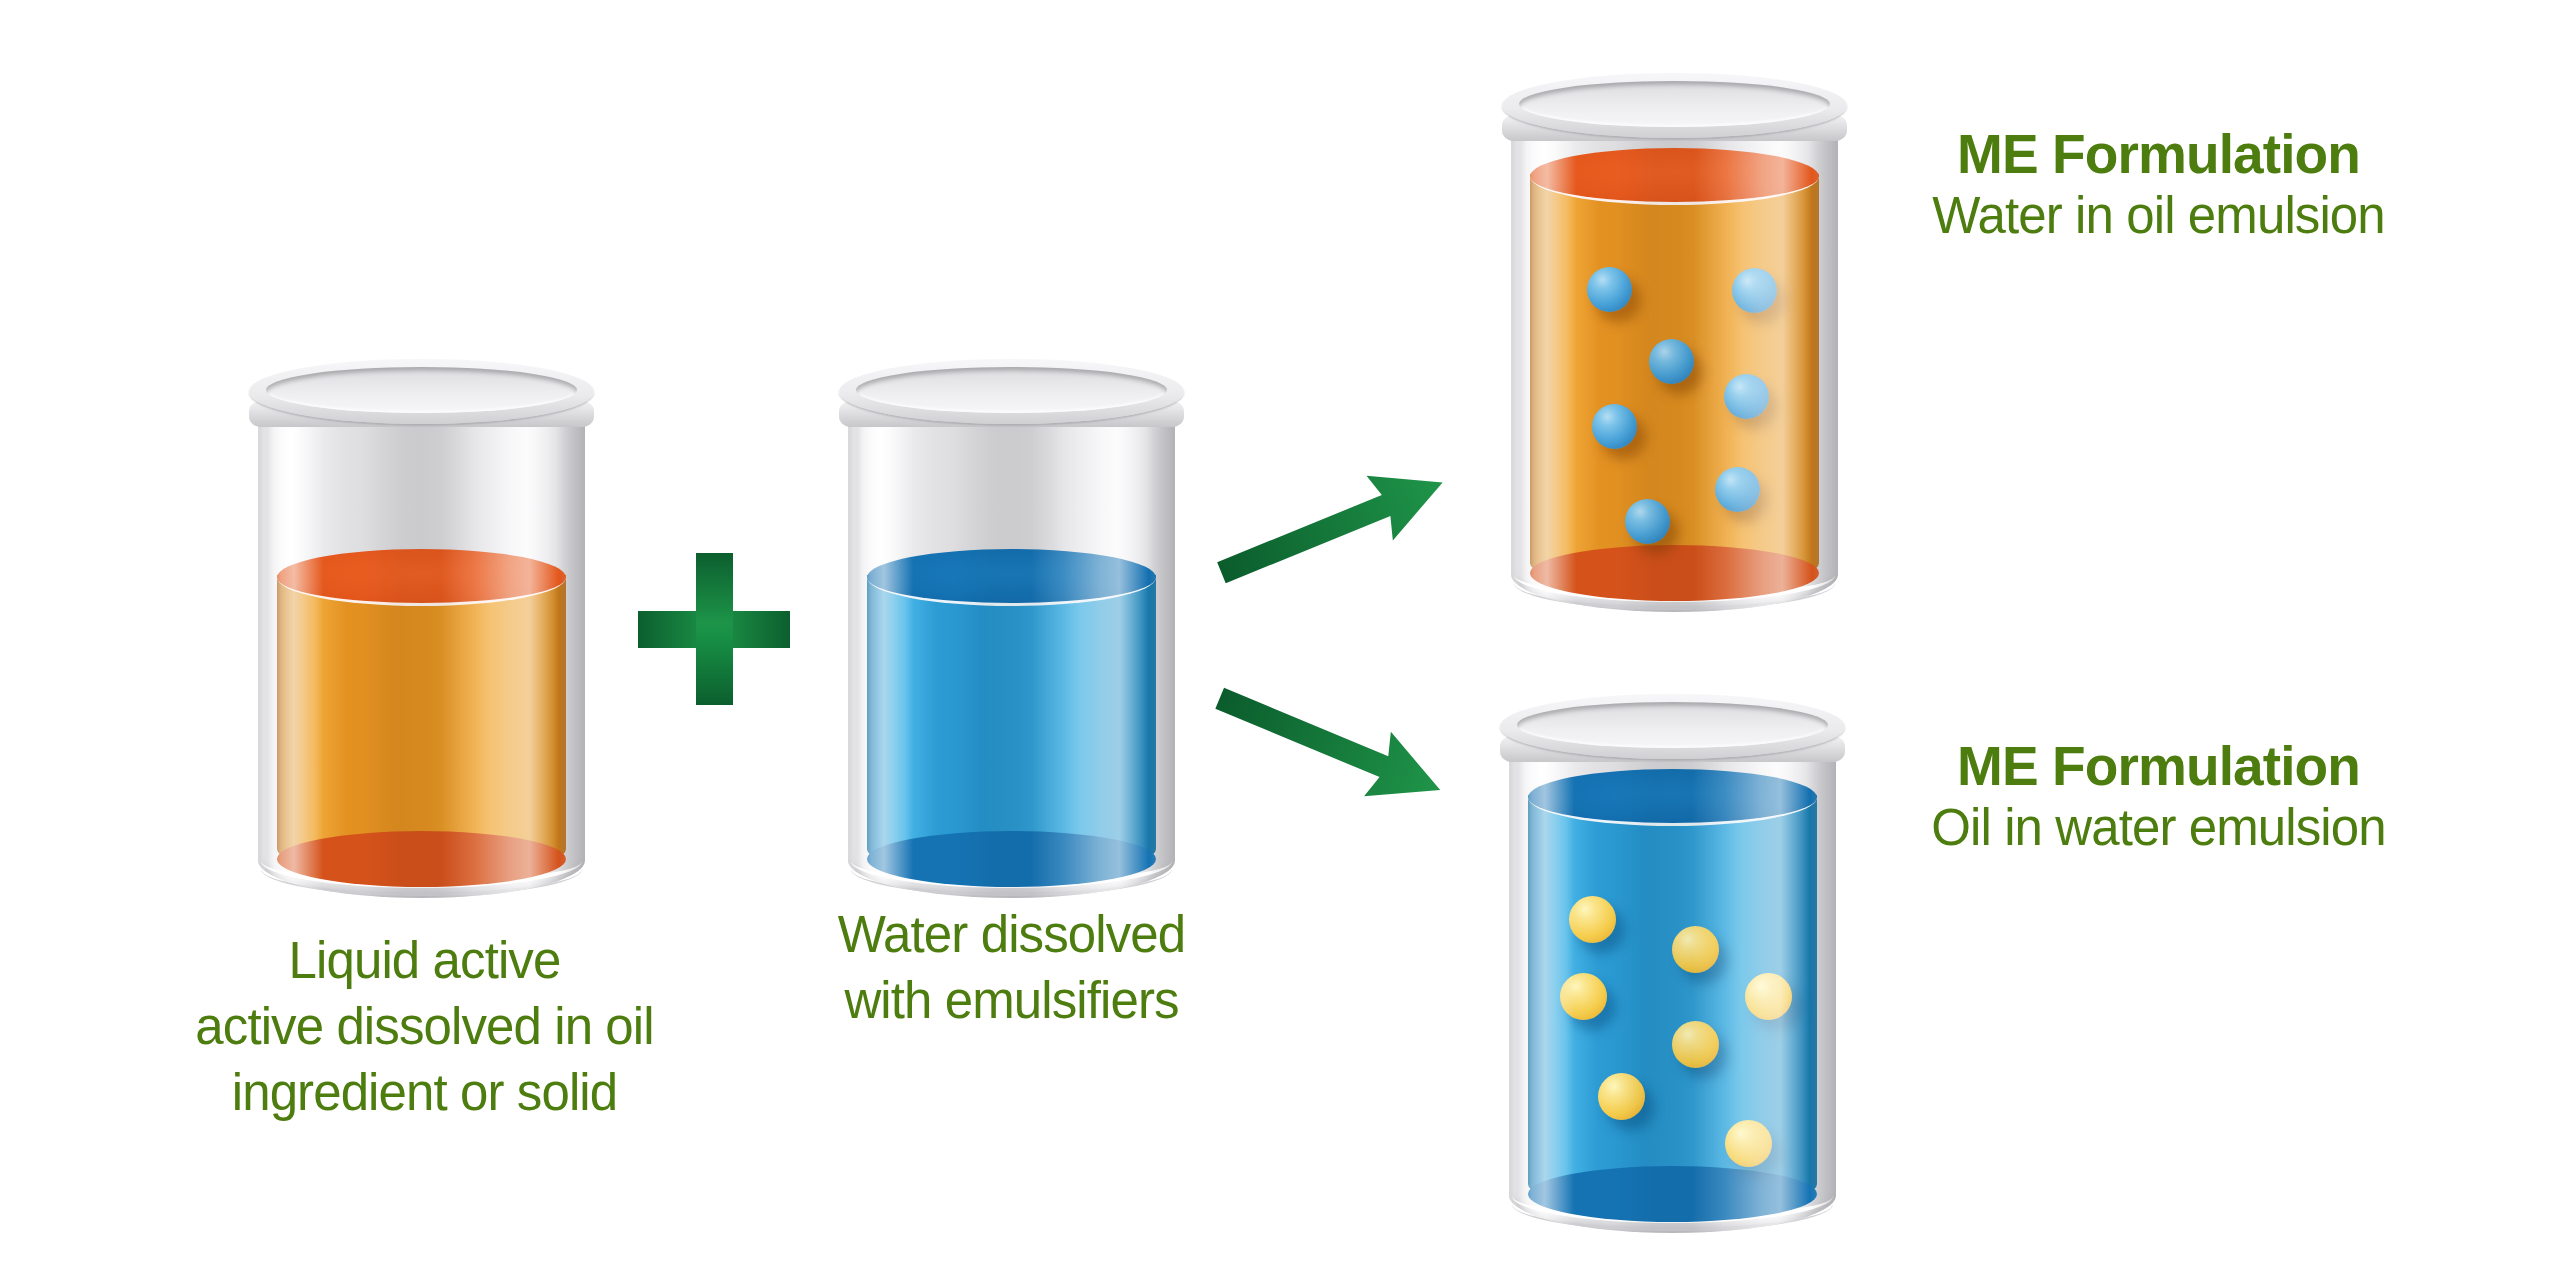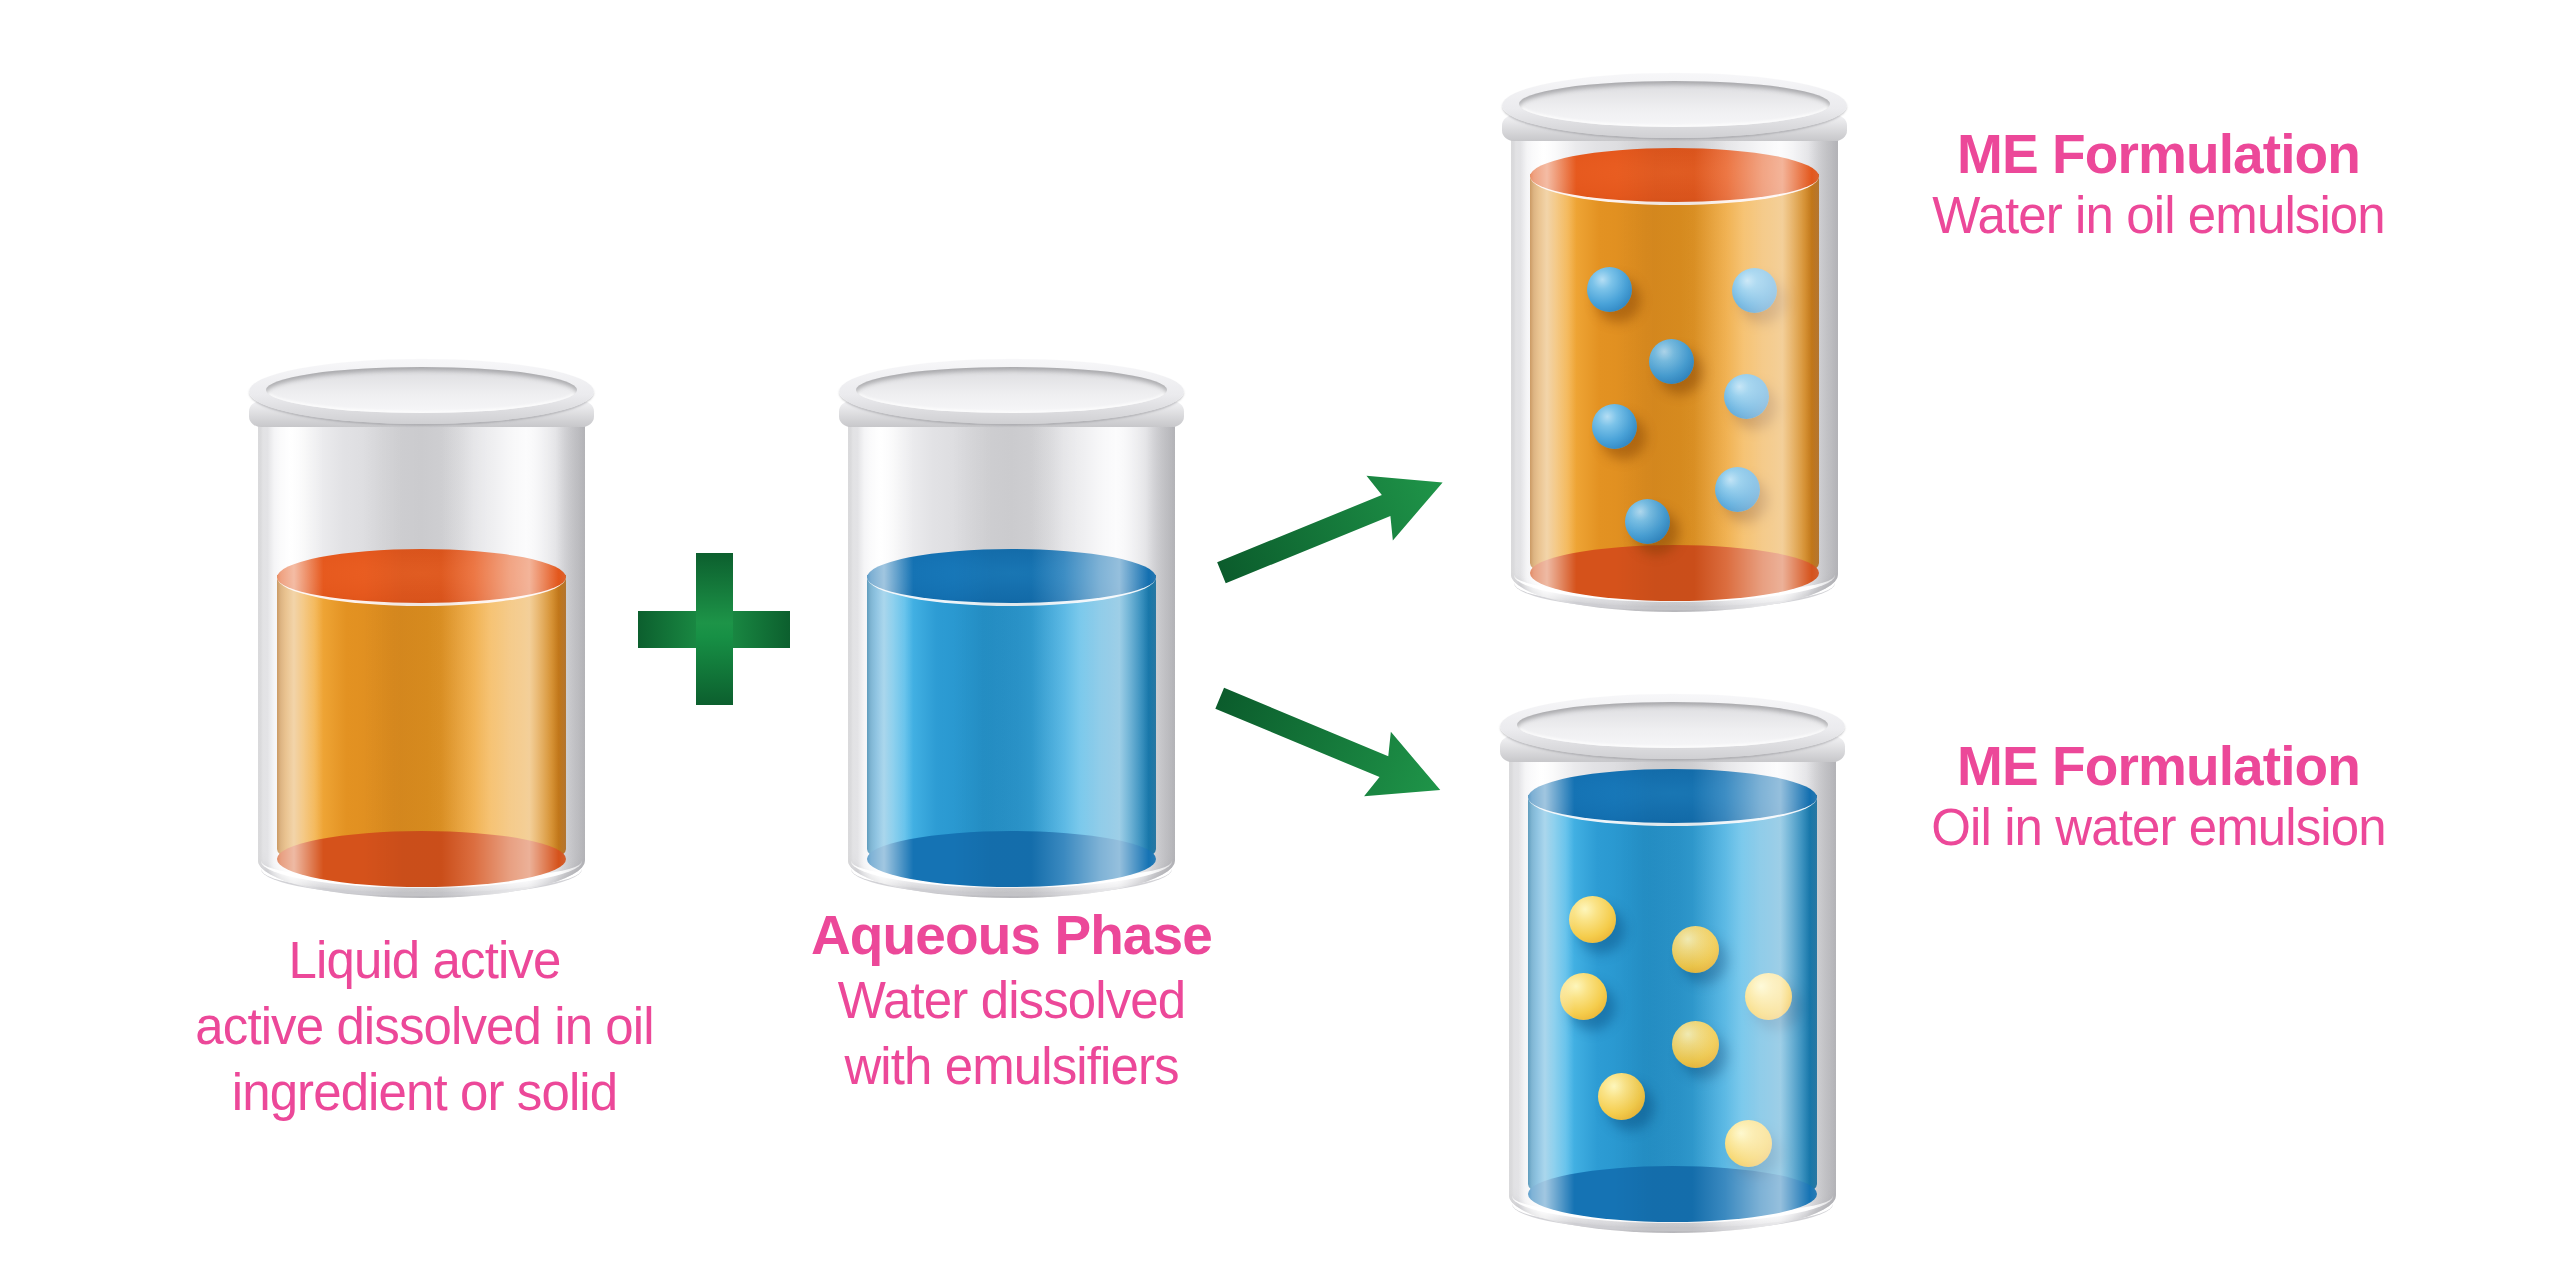--- a/index.html
+++ b/index.html
@@ -81,21 +81,21 @@
   .plus{position:absolute;left:638px;top:553px;width:152px;height:152px;z-index:2;}
   .plus .pv{position:absolute;left:58px;top:0;width:37px;height:152px;
     background:linear-gradient(180deg,#0c5f2e 0%,#1d9448 46%,#179045 55%,#0c5f2e 100%);}
   .plus .ph{position:absolute;top:58px;left:0;width:152px;height:37px;
     background:linear-gradient(90deg,#0c5f2e 0%,#1d9448 50%,#0c5f2e 100%);}
 
   .arrows{position:absolute;left:1204px;top:461px;width:279px;height:349px;}
 
   
   .label{position:absolute;width:785px;text-align:center;font-size:51px;line-height:66px;
-    letter-spacing:-0.9px;color:#ec4899;}
+    letter-spacing:-0.9px;color:#4d7c0f;}
   .label .bold{font-weight:700;font-size:55px;}
   .label-oil{left:32px;top:905px;margin-top:23px;}
   .label-aqueous{left:619px;top:902px;}
   .label-result{line-height:61px;}
   .label-result-top{left:1766px;top:124px;}
   .label-result-bottom{left:1766px;top:736px;}
 </style>
 </head>
 <body>
 
@@ -211,21 +211,20 @@
     </div>
   </div>
 
   <div class="label label-oil">
     <div>Liquid active</div>
     <div>active dissolved in oil</div>
     <div>ingredient or solid</div>
   </div>
 
   <div class="label label-aqueous">
-    <div class="bold">Aqueous Phase</div>
     <div>Water dissolved</div>
     <div>with emulsifiers</div>
   </div>
 
   <div class="label label-result label-result-top">
     <div class="bold">ME Formulation</div>
     <div>Water in oil emulsion</div>
   </div>
 
   <div class="label label-result label-result-bottom">

